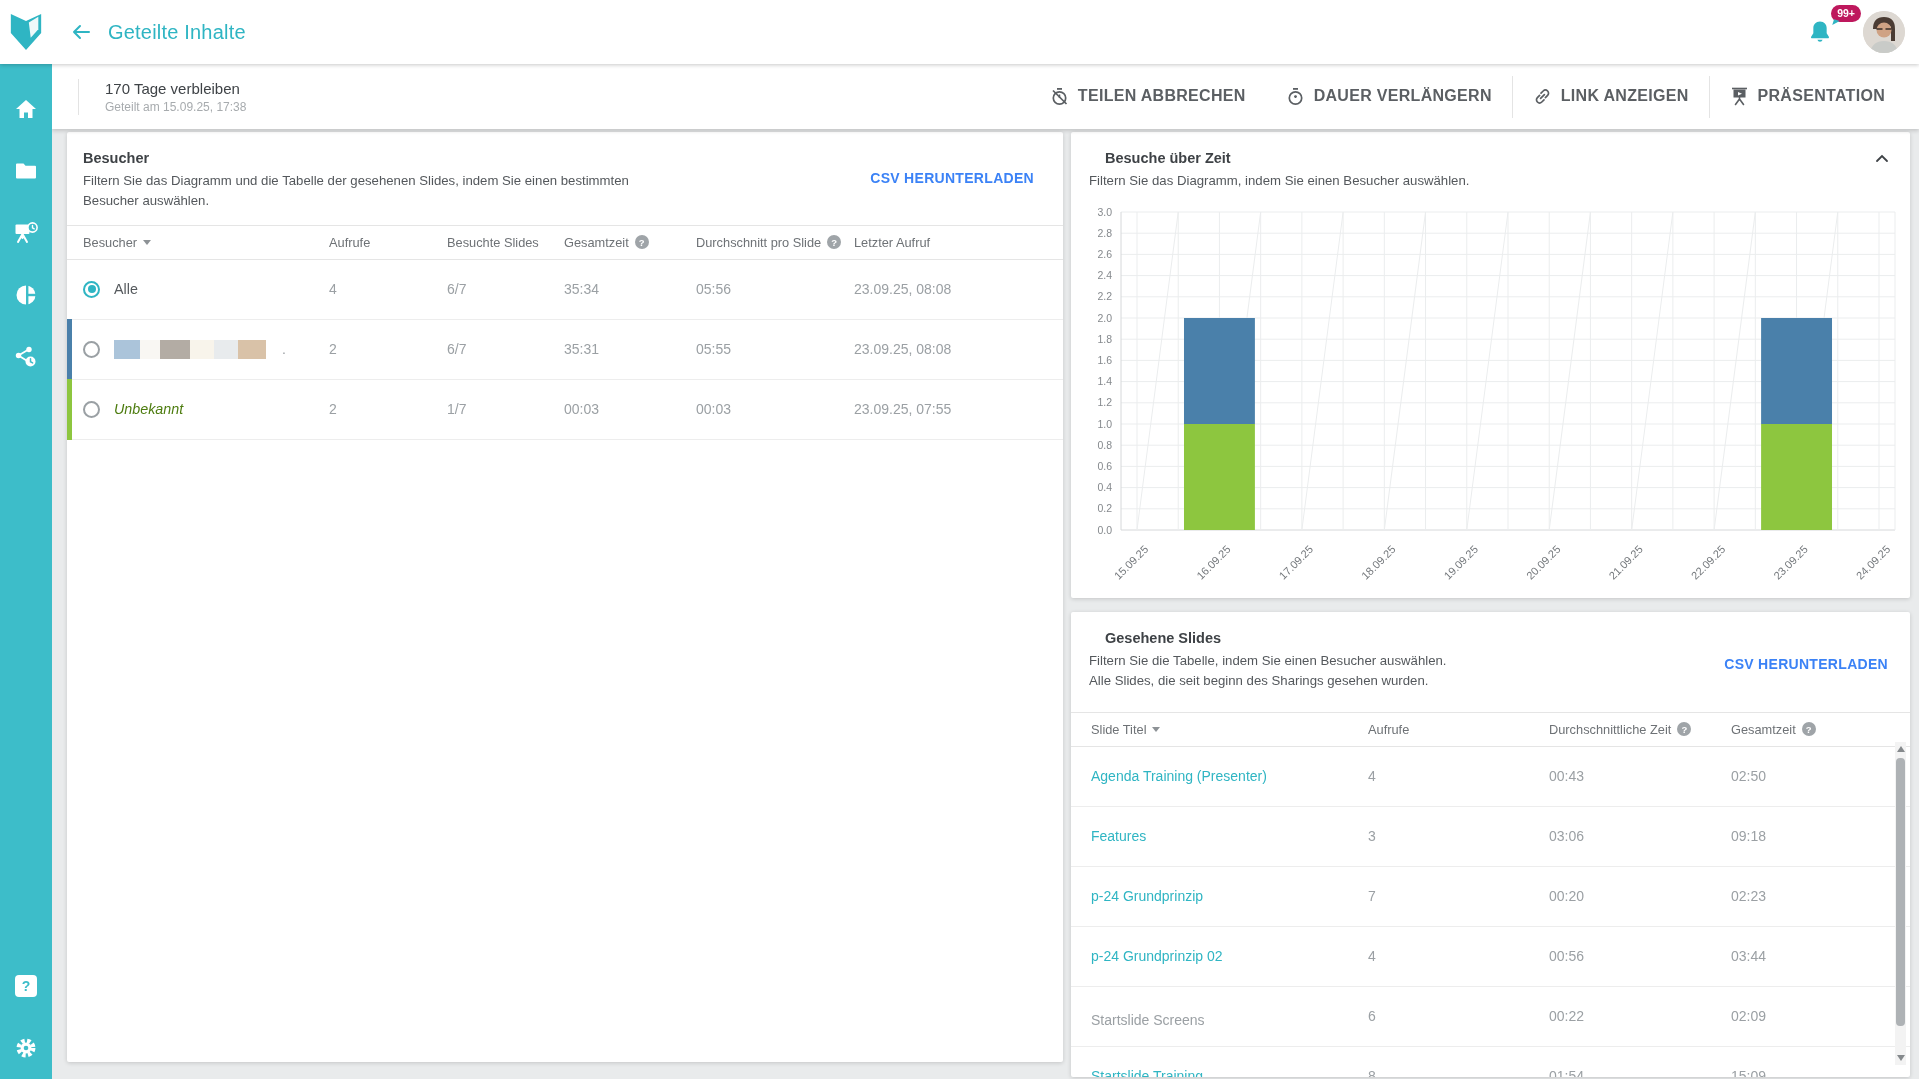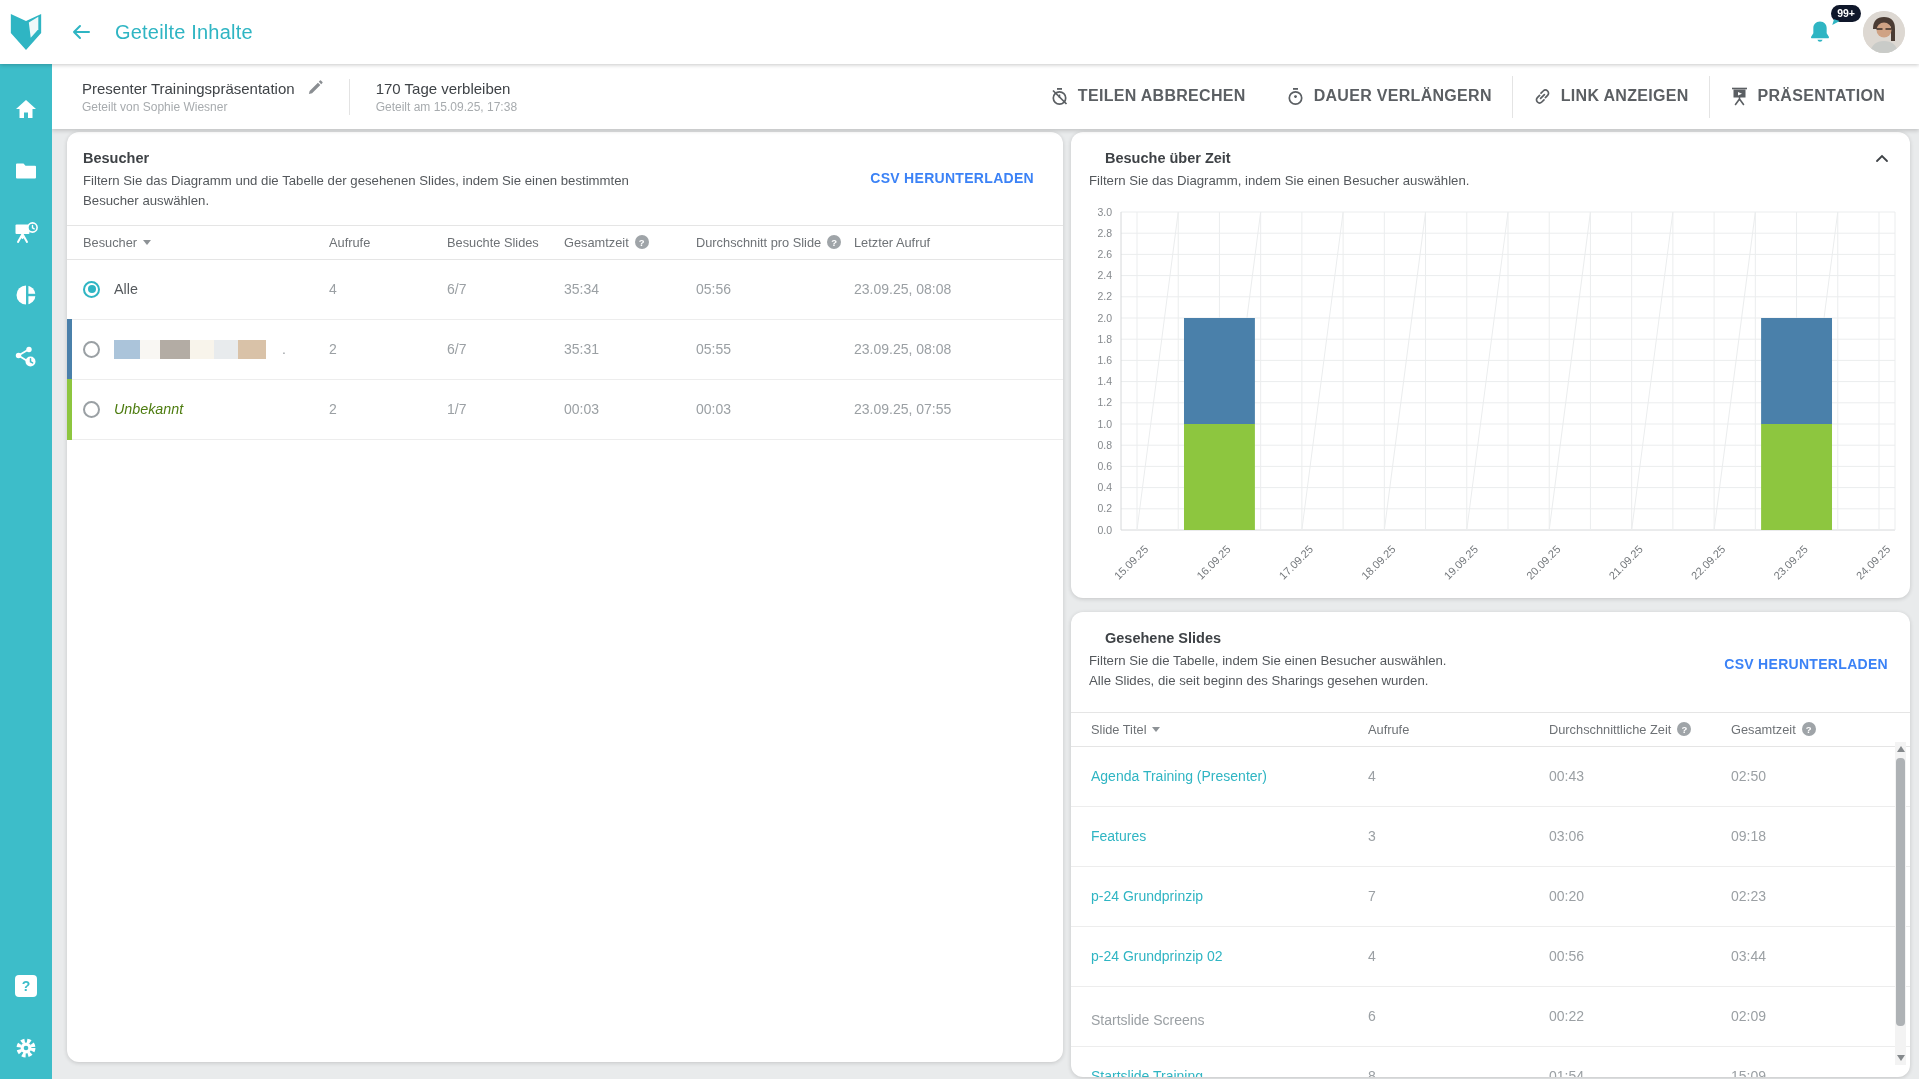--- a/index.html
+++ b/index.html
@@ -8,25 +8,25 @@
     background:#e9ebec;font-family:"Liberation Sans",sans-serif;
     -webkit-font-smoothing:antialiased;
   }
   
   .topbar{
     position:absolute;left:0;top:0;width:1919px;height:64px;background:#fff;
     box-shadow:0 1px 4px rgba(0,0,0,.22);z-index:40;display:flex;align-items:center;
   }
   .logo-box{width:52px;height:64px;display:flex;align-items:center;justify-content:center;cursor:pointer;}
   .back-btn{background:none;border:none;margin-left:14px;padding:4px;cursor:pointer;display:flex;align-items:center;}
-  .page-title{color:#2fb5c3;font-size:20px;margin-left:19px;letter-spacing:.2px;}
+  .page-title{color:#2fb5c3;font-size:20px;margin-left:12px;letter-spacing:.2px;}
   .top-right{margin-left:auto;display:flex;align-items:center;gap:24px;margin-right:14px;}
   .bell-wrap{position:relative;cursor:pointer;padding:4px 6px 0 0;}
   .badge{
-    position:absolute;top:-9px;right:-22px;background:#0f172a;color:#fff;
+    position:absolute;top:-9px;right:-22px;background:#be185d;color:#fff;
     font-size:10.5px;font-weight:bold;padding:3px 6px;border-radius:10px;line-height:1;
   }
   .badge:after{
     content:"";position:absolute;left:2px;bottom:-4px;width:0;height:0;
     border-left:6px solid #2fb5c3;border-bottom:6px solid transparent;transform:rotate(18deg);
   }
   .avatar{width:42px;height:42px;border-radius:50%;overflow:hidden;cursor:pointer;background:#ddd8d2;}
   
   .sidebar{
     position:absolute;left:0;top:64px;bottom:0;width:52px;background:#3dbdc9;z-index:30;
@@ -50,21 +50,21 @@
   .sh-divider{width:1px;height:36px;background:#e3e3e3;margin:0 26px;}
   .actions{margin-left:auto;display:flex;align-items:center;margin-right:14px;}
   .action-btn{
     background:none;border:none;display:flex;align-items:flex-start;gap:9px;cursor:pointer;
     font-family:inherit;font-size:16px;font-weight:600;color:#5b5f63;letter-spacing:.3px;
     padding:10px 20px;
   }
   .action-divider{width:1px;height:42px;background:#e4e4e4;}
   .icon-btn{background:none;border:none;cursor:pointer;padding:2px;}
   
-  .panel{position:absolute;background:#fff;box-shadow:0 1px 4px rgba(0,0,0,.16);border-radius:12px;}
+  .panel{position:absolute;background:#fff;box-shadow:0 1px 4px rgba(0,0,0,.16);border-radius:2px;}
   #visitors-panel{left:67px;top:132px;width:996px;height:930px;}
   #chart-panel{left:1071px;top:132px;width:839px;height:466px;}
   #slides-panel{left:1071px;top:612px;width:839px;height:465px;overflow:hidden;}
   .panel h2{margin:18px 0 5px;padding:0 16px;font-size:14.5px;font-weight:700;color:#3e4246;}
   #chart-panel h2,#slides-panel h2{padding:0 34px;}
   .panel .desc{padding:0 16px;font-size:13.2px;color:#54585c;line-height:1.55;}
   #chart-panel .desc,#slides-panel .desc{padding:0 18px;}
   #visitors-panel .desc{max-width:560px;}
   .csv-link{
     position:absolute;color:#3b82f6;font-size:14px;font-weight:600;letter-spacing:.3px;cursor:pointer;
@@ -186,29 +186,20 @@
   <div class="side-item">
     <svg width="24" height="24" viewBox="0 0 24 24">
       <circle cx="12" cy="12" r="7.2" fill="none" stroke="#fff" stroke-width="4.5" stroke-dasharray="3.4 2.4"></circle>
       <circle cx="12" cy="12" r="5.4" fill="#fff"></circle>
       <circle cx="12" cy="12" r="2.3" fill="#3dbdc9"></circle>
     </svg>
   </div>
 </div>
 
 <div class="subheader">
-  <div class="sh-block">
-    <div class="sh-title-row">
-      <span class="sh-title">Presenter Trainingspräsentation</span>
-      <svg width="16" height="16" viewBox="0 0 17 17" style="cursor:pointer">
-        <path d="M2 15 L2.8 11.6 L11.6 2.8 L14.2 5.4 L5.4 14.2 Z M12.5 1.9 L13.8 0.6 Q14.3 0.1 14.8 0.6 L16.4 2.2 Q16.9 2.7 16.4 3.2 L15.1 4.5 Z" fill="#8a8e92"></path>
-      </svg>
-    </div>
-    <div class="sh-sub">Geteilt von Sophie Wiesner</div>
-  </div>
   <div class="sh-divider"></div>
   <div class="sh-block" style="padding-left:0">
     <div class="sh-title">170 Tage verbleiben</div>
     <div class="sh-sub">Geteilt am 15.09.25, 17:38</div>
   </div>
   <div class="actions" id="actions">
       <button class="action-btn">
         <span style="display: flex;">
           <svg width="19" height="19" viewBox="0 0 19 19">
             <rect x="7" y="1" width="5" height="1.8" fill="#5b5f63"></rect>

